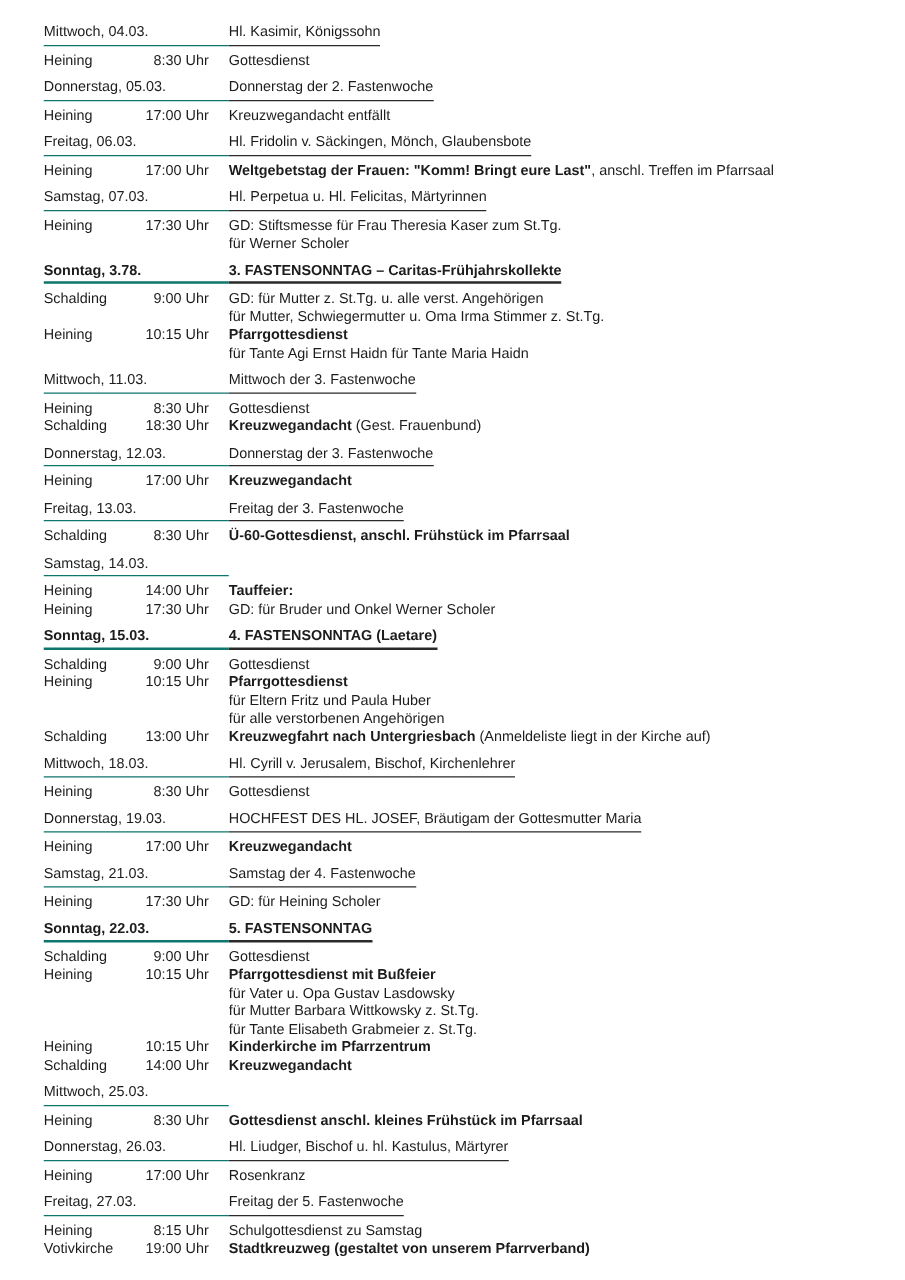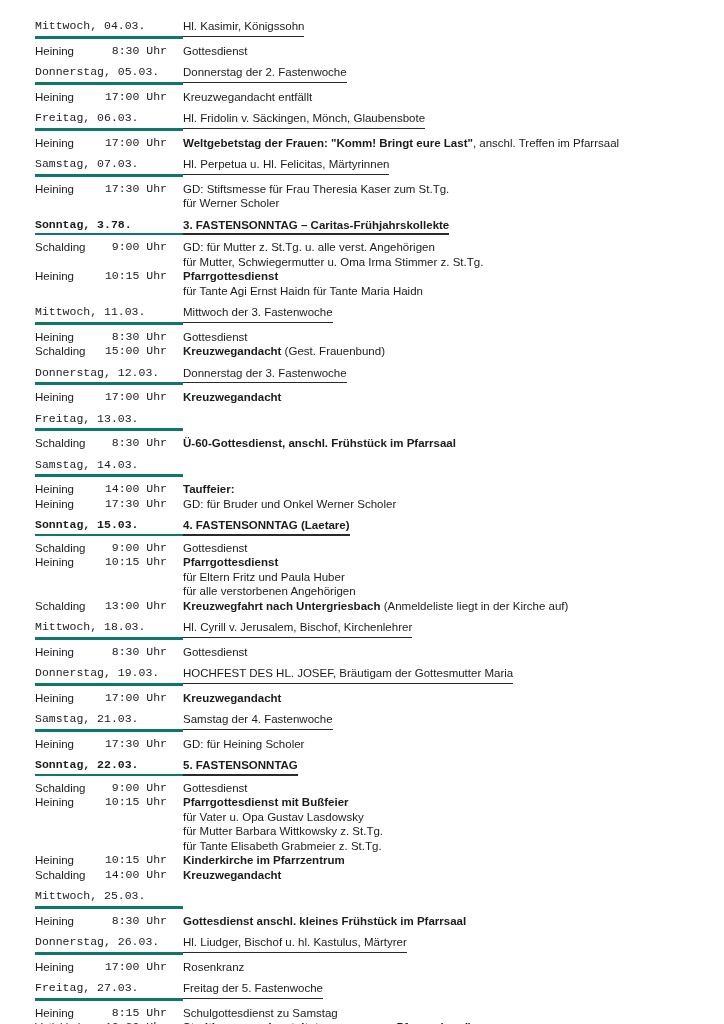--- a/index.html
+++ b/index.html
@@ -22,23 +22,22 @@
     height: 1024px;
     padding: 12px 28px 10px 35px;
   }
   
   .row-header {
     display: grid;
     grid-template-columns: 148px 1fr;
     margin: 7px 0 5px 0;
   }
   .hdr-date {
-    border-bottom: 3px solid #0f766e;
+    border-bottom: 1px solid #0f766e;
     padding-bottom: 2px;
-    font-family: Liberation Mono, monospace;
   }
   .hdr-title-text {
     display: inline-block;
     border-bottom: 1px solid #2a2a2a;
     padding-bottom: 2px;
   }
   .row-header.hdr-bold {
     font-weight: bold;
   }
   .row-header.hdr-bold .hdr-date,
@@ -47,21 +46,20 @@
     padding-bottom: 1px;
   }
   
   .row-service {
     display: grid;
     grid-template-columns: 68px 64px 1fr;
     margin: 0;
   }
   .svc-time {
     text-align: right;
-    font-family: Liberation Mono, monospace;
   }
   .svc-desc {
     padding-left: 16px;
   }
   .seg-bold {
     font-weight: bold;
   }
 </style>
 </head>
 <body>
@@ -139,38 +137,39 @@
       </div>
       <div class="row-service">
         <div class="svc-loc">Heining</div>
         <div class="svc-time">8:30 Uhr</div>
         <div class="svc-desc">
           <div class="svc-line"><span class="seg">Gottesdienst</span></div>
         </div>
       </div>
       <div class="row-service">
         <div class="svc-loc">Schalding</div>
-        <div class="svc-time">15:00 Uhr</div>
+        <div class="svc-time">18:30 Uhr</div>
         <div class="svc-desc">
           <div class="svc-line"><span class="seg seg-bold">Kreuzwegandacht</span><span class="seg"> (Gest. Frauenbund)</span></div>
         </div>
       </div>
       <div class="row-header">
         <div class="hdr-date">Donnerstag, 12.03.</div>
         <div class="hdr-title"><span class="hdr-title-text">Donnerstag der 3. Fastenwoche</span></div>
       </div>
       <div class="row-service">
         <div class="svc-loc">Heining</div>
         <div class="svc-time">17:00 Uhr</div>
         <div class="svc-desc">
           <div class="svc-line"><span class="seg seg-bold">Kreuzwegandacht</span></div>
         </div>
       </div>
       <div class="row-header">
         <div class="hdr-date">Freitag, 13.03.</div>
+        <div class="hdr-title"><span class="hdr-title-text">Freitag der 3. Fastenwoche</span></div>
       </div>
       <div class="row-service">
         <div class="svc-loc">Schalding</div>
         <div class="svc-time">8:30 Uhr</div>
         <div class="svc-desc">
           <div class="svc-line"><span class="seg seg-bold">Ü-60-Gottesdienst, anschl. Frühstück im Pfarrsaal</span></div>
         </div>
       </div>
       <div class="row-header">
         <div class="hdr-date">Samstag, 14.03.</div>

